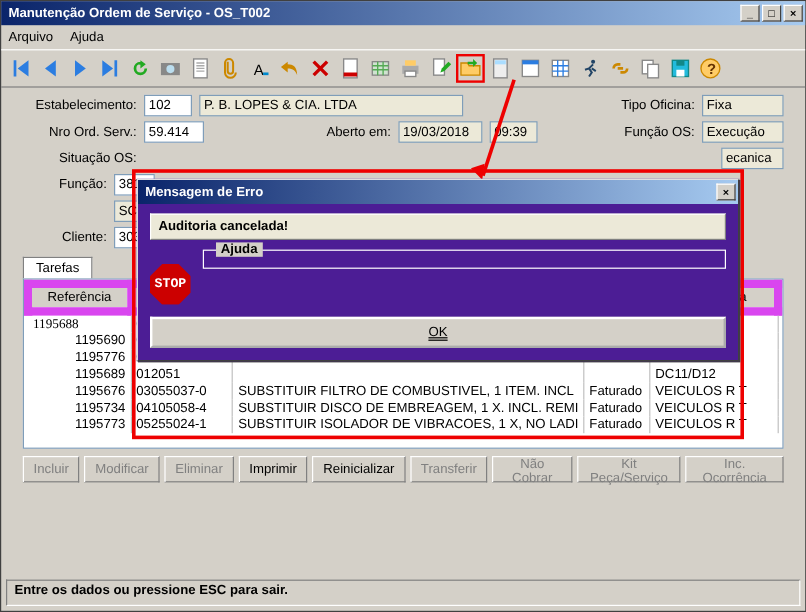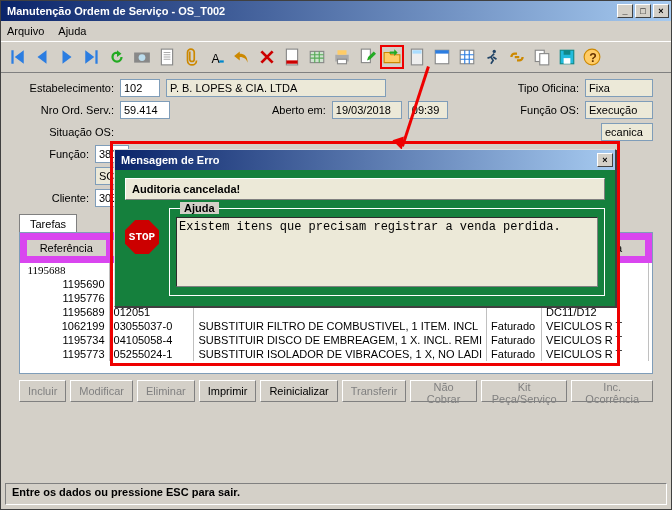--- a/index.html
+++ b/index.html
@@ -39,21 +39,21 @@
 .btn.disabled { color: #808080; }
 
 .statusbar { position: absolute; left: 4px; right: 4px; bottom: 4px; height: 22px; border: 1px solid #808080; border-top-color: #808080; border-left-color: #808080; border-right-color: #fff; border-bottom-color: #fff; padding: 2px 6px; font-weight: bold; }
 
 
 .annot-box { position: absolute; border: 3px solid #e00; pointer-events: none; }
 .annot-line { position: absolute; background: #e00; pointer-events: none; transform-origin: top left; }
 .arrow-head { position: absolute; width: 0; height: 0; border-left: 6px solid transparent; border-right: 6px solid transparent; border-top: 12px solid #e00; pointer-events: none; }
 
 
-.dialog { position: absolute; left: 114px; top: 149px; width: 502px; background: #15803d; border: 1px solid #404040; border-top-color: #dfdfdf; border-left-color: #dfdfdf; box-shadow: 1px 1px 0 #404040; z-index: 20; }
+.dialog { position: absolute; left: 114px; top: 149px; width: 502px; background: #4c1d95; border: 1px solid #404040; border-top-color: #dfdfdf; border-left-color: #dfdfdf; box-shadow: 1px 1px 0 #404040; z-index: 20; }
 .dialog .titlebar { background: linear-gradient(to right, #0a246a, #a6caf0); }
 .dialog .body { padding: 8px 10px 10px 10px; }
 .dlg-head { border: 1px solid #808080; border-top-color: #fff; border-left-color: #fff; padding: 4px 6px; font-weight: bold; margin-bottom: 8px; background: #ece9d8; }
 .dlg-mid { display: flex; gap: 10px; align-items: flex-start; }
 .stop { width: 34px; height: 34px; background: #c00; color: #fff; display: flex; align-items: center; justify-content: center; font-weight: bold; font-size: 11px; font-family: Liberation Mono, monospace; clip-path: polygon(30% 0,70% 0,100% 30%,100% 70%,70% 100%,30% 100%,0 70%,0 30%); margin-top: 12px; }
 .fieldset { flex: 1; border: 1px groove #fff; padding: 8px 6px 6px 6px; position: relative; }
 .legend { position: absolute; top: -7px; left: 10px; background: #d4d0c8; padding: 0 4px; font-weight: bold; }
 .help-txt { width: 100%; height: 70px; font-family: 'Courier New', monospace; font-size: 12px; border: 1px inset #808080; background: #ece9d8; resize: none; padding: 2px; }
 .dlg-ok { margin-top: 10px; width: 100%; height: 26px; background: #d4d0c8; border: 2px outset #fff; font-size: 12px; cursor: pointer; display: flex; align-items: center; justify-content: center; }
 .dlg-ok span { display: inline-block; border-bottom: 1px solid #000; }
@@ -295,21 +295,21 @@
             <td>ULOS R T</td>
           </tr>
           <tr>
             <td style="text-align: right;">1195689</td>
             <td>012051</td>
             <td></td>
             <td></td>
             <td>DC11/D12</td>
           </tr>
           <tr>
-            <td style="text-align: right;">1062199</td>
+            <td style="text-align: right;">1195676</td>
             <td>03055037-0</td>
             <td>SUBSTITUIR FILTRO DE COMBUSTIVEL, 1 ITEM. INCL</td>
             <td>Faturado</td>
             <td>VEICULOS R T</td>
           </tr>
           <tr>
             <td style="text-align: right;">1195734</td>
             <td>04105058-4</td>
             <td>SUBSTITUIR DISCO DE EMBREAGEM, 1 X. INCL. REMI</td>
             <td>Faturado</td>
@@ -351,17 +351,19 @@
     <div class="winbtns">
         <div class="wb">×</div>
       </div>
   </div>
   <div class="body">
     <div class="dlg-head">Auditoria cancelada!</div>
     <div class="dlg-mid">
       <div class="stop">STOP</div>
       <div class="fieldset">
         <div class="legend">Ajuda</div>
-        <textarea class="help-txt" readonly="" style="">Existem itens que precisam registrar a venda perdida.</textarea>
-      </div>
+      </div>
+    </div>
+    <div class="dlg-ok">
+      <span style="text-decoration: underline;">OK</span>
     </div>
   </div>
 </div>
 
 </body></html>

